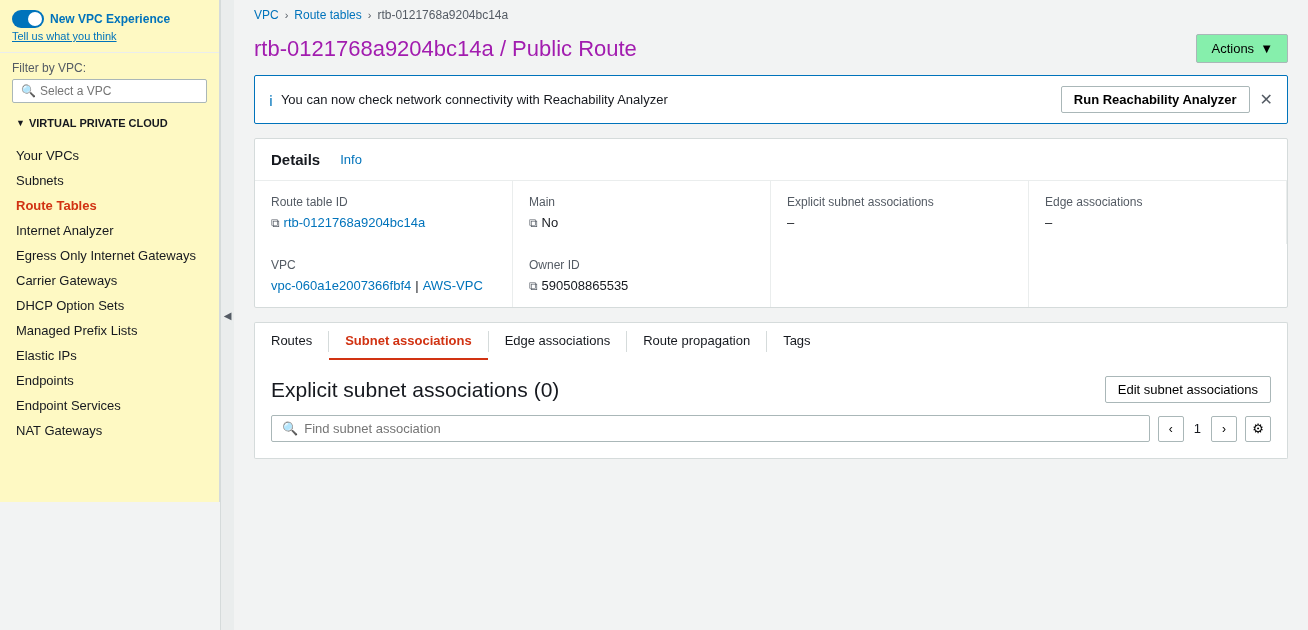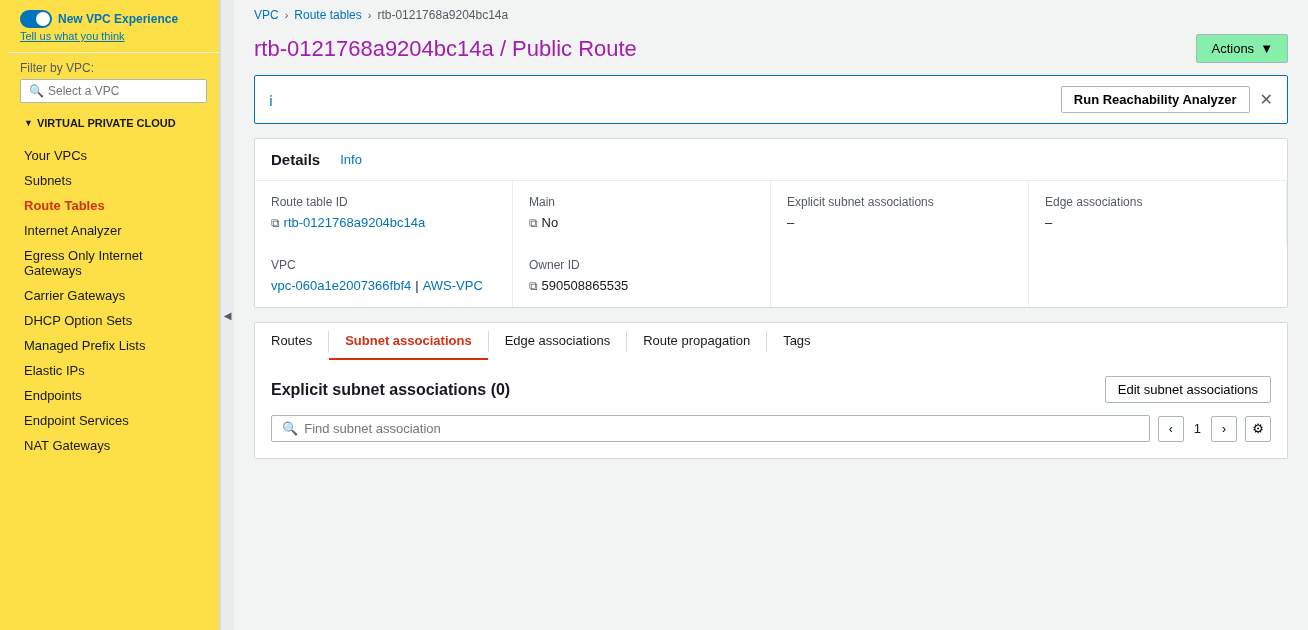--- a/index.html
+++ b/index.html
@@ -1,19 +1,19 @@
 <!DOCTYPE html>
 <html><head>
   <meta charset="utf-8">
   <style>
     * { box-sizing: border-box; margin: 0; padding: 0; }
     body { font-family: "Amazon Ember", "Helvetica Neue", Arial, sans-serif; font-size: 13px; color: #16191f; background: #f2f3f3; display: flex; height: 630px; overflow: hidden; }
 
     
-    .sidebar { width: 220px; min-width: 220px; background: #fde047; border-right: 1px solid #d5dbdb; display: flex; flex-direction: column; overflow-y: auto; height: 630px; padding-left: 8px; }
+    .sidebar { width: 220px; min-width: 220px; background: #fef9c3; border-right: 1px solid #d5dbdb; display: flex; flex-direction: column; overflow-y: auto; height: 502px; }
     .sidebar-header { padding: 10px 12px; border-bottom: 1px solid #eaeded; }
     .toggle-row { display: flex; align-items: center; gap: 6px; }
     .toggle { width: 32px; height: 18px; background: #0073bb; border-radius: 9px; position: relative; cursor: pointer; }
     .toggle-knob { width: 14px; height: 14px; background: #fff; border-radius: 50%; position: absolute; top: 2px; left: 16px; }
     .toggle-label { font-weight: 700; font-size: 12px; color: #0073bb; }
     .tell-us { font-size: 11px; color: #0073bb; text-decoration: underline; cursor: pointer; display: block; margin-top: 2px; }
     .sidebar-section { padding: 8px 0; }
     .sidebar-link { display: block; padding: 5px 16px; font-size: 13px; color: #16191f; cursor: pointer; text-decoration: none; }
     .sidebar-link.active { color: #d13212; font-weight: 700; }
     .sidebar-link.orange { color: #d13212; font-weight: 700; }
@@ -63,21 +63,21 @@
 
     
     .tabs-bar { background: #fff; border: 1px solid #d5dbdb; border-radius: 2px 2px 0 0; border-bottom: none; display: flex; }
     .tab { padding: 10px 16px; cursor: pointer; font-size: 13px; color: #16191f; border-bottom: 2px solid transparent; }
     .tab.active { color: #d13212; border-bottom: 2px solid #d13212; font-weight: 600; }
     .tab-divider { border-right: 1px solid #d5dbdb; margin: 8px 0; }
 
     
     .tab-content { background: #fff; border: 1px solid #d5dbdb; border-top: none; border-radius: 0 0 2px 2px; padding: 16px; }
     .subnet-header { display: flex; align-items: center; justify-content: space-between; margin-bottom: 12px; }
-    .subnet-title { font-size: 16px; font-weight: 700; }
+    .subnet-title { font-size: 21px; font-weight: 400; }
     .edit-btn { border: 1px solid #aab7b8; background: #fff; padding: 5px 12px; border-radius: 2px; cursor: pointer; font-size: 13px; }
     .search-row { display: flex; align-items: center; gap: 8px; }
     .search-box { flex: 1; border: 1px solid #aab7b8; border-radius: 2px; padding: 5px 10px; font-size: 13px; display: flex; align-items: center; gap: 6px; background: #fff; }
     .search-box input { border: none; outline: none; font-size: 13px; width: 100%; color: #aab7b8; }
     .search-icon { color: #aab7b8; font-size: 13px; }
     .pagination { display: flex; align-items: center; gap: 4px; }
     .page-btn { background: none; border: 1px solid #aab7b8; border-radius: 2px; width: 26px; height: 26px; cursor: pointer; display: flex; align-items: center; justify-content: center; font-size: 12px; }
     .page-num { font-size: 13px; padding: 0 6px; }
     .settings-btn { background: none; border: 1px solid #aab7b8; border-radius: 2px; width: 26px; height: 26px; cursor: pointer; display: flex; align-items: center; justify-content: center; font-size: 13px; }
   </style>
@@ -142,20 +142,21 @@
       <span>Actions</span>
       <span>▼</span>
     </button>
   </div>
 
   <div class="content-area">
 
     <div class="banner">
       <div class="banner-left">
         <span class="banner-icon">ℹ</span>
+        <span>You can now check network connectivity with Reachability Analyzer</span>
       </div>
       <div class="banner-right">
         <button class="run-btn">Run Reachability Analyzer</button>
         <button class="close-btn">✕</button>
       </div>
     </div>
 
     <div class="card">
       <div class="card-header">
         <span class="card-title">Details</span>

